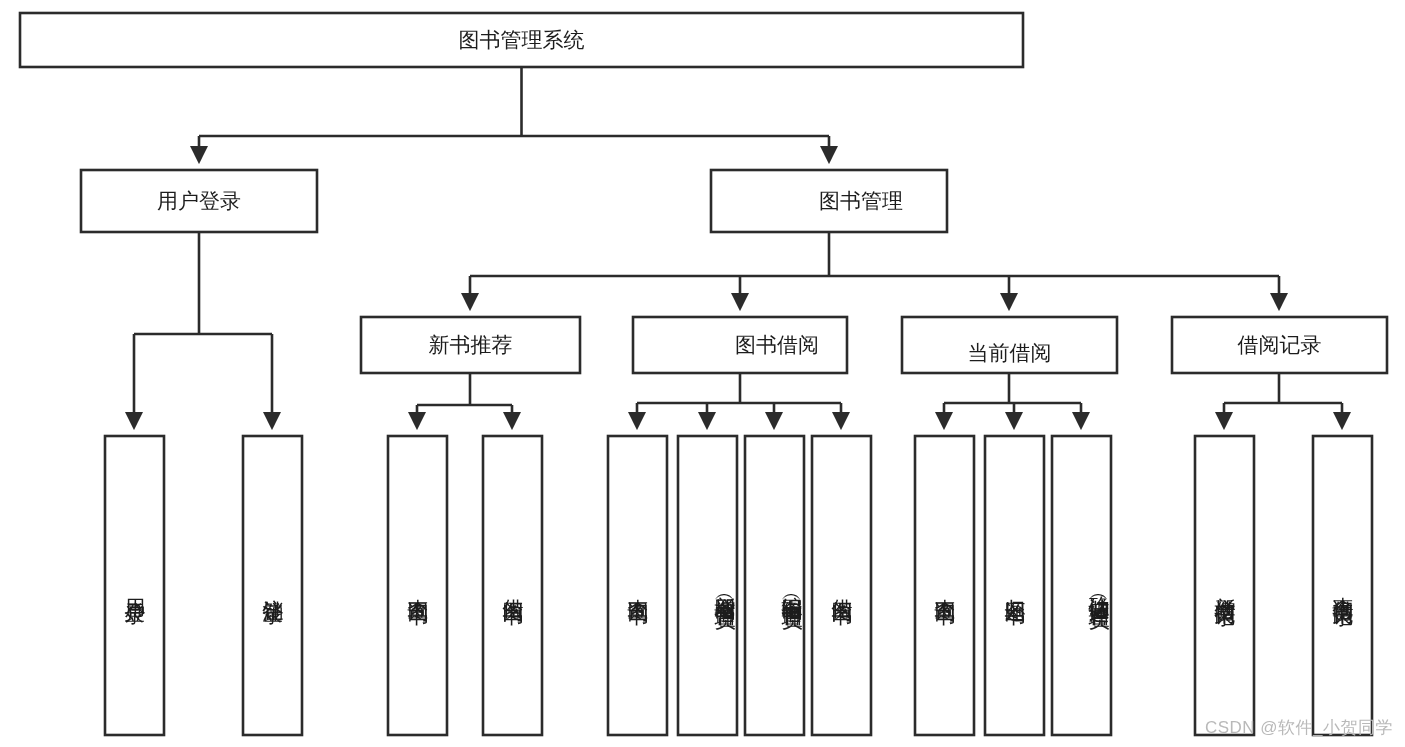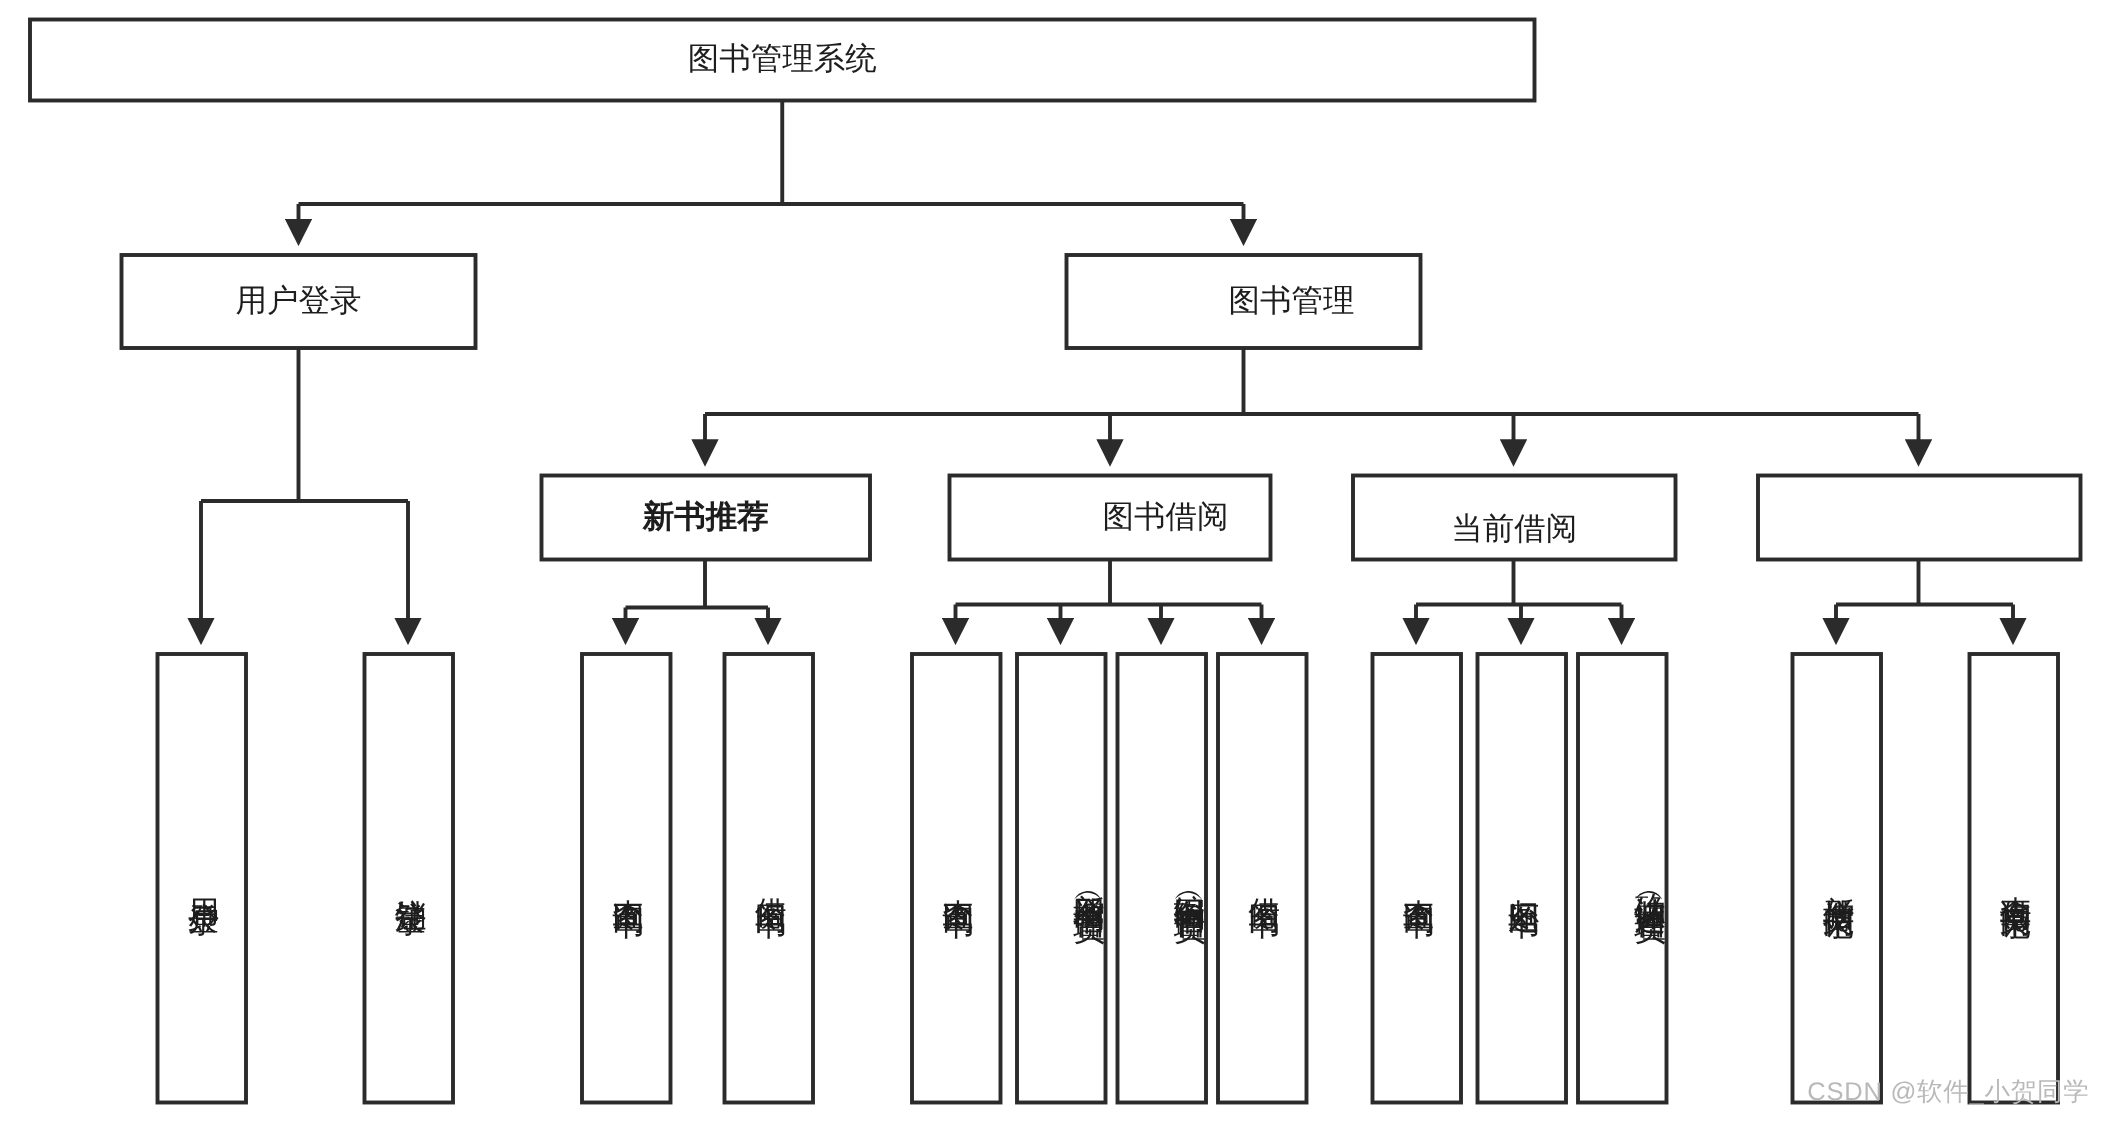--- a/index.html
+++ b/index.html
@@ -177,23 +177,24 @@
     <rect class="node-rect" x="1052" y="436" width="59" height="299"></rect>
     <rect class="node-rect" x="1195" y="436" width="59" height="299"></rect>
     <rect class="node-rect" x="1313" y="436" width="59" height="299"></rect>
   </svg>
 
   <div class="node-label horiz" style="left:20px; top:13px; width:1003px; height:54px;">图书管理系统</div>
 
   <div class="node-label horiz" style="left:81px; top:170px; width:236px; height:62px;">用户登录</div>
   <div class="node-label horiz" style="left:711px; top:170px; width:236px; height:62px;margin-left:32px;">图书管理</div>
 
-  <div class="node-label horiz" style="left:361px; top:317px; width:219px; height:56px;font-weight:bold;">新书推荐</div>
+  <div class="node-label horiz" style="left:361px; top:317px; width:219px; height:56px;">新书推荐</div>
   <div class="node-label horiz" style="left:633px; top:317px; width:256px; height:56px;padding-left:16px;">图书借阅</div>
   <div class="node-label horiz" style="left:902px; top:317px; width:215px; height:72px;">当前借阅</div>
+  <div class="node-label horiz" style="left:1172px; top:317px; width:215px; height:56px;">借阅记录</div>
 
   <div class="node-label vert mid" style="left:105px; top:436px; width:59px; height:299px;">用户登录</div>
   <div class="node-label vert mid" style="left:243px; top:436px; width:59px; height:299px;">注销登录</div>
   <div class="node-label vert mid" style="left:388px; top:436px; width:59px; height:299px;">查询图书</div>
   <div class="node-label vert mid" style="left:483px; top:436px; width:59px; height:299px;">借阅图书</div>
   <div class="node-label vert mid" style="left:608px; top:436px; width:59px; height:299px;">查询图书</div>
   <div class="node-label vert tall" style="left:678px; top:436px; width:59px; height:299px;">新增图书（管理员）</div>
   <div class="node-label vert tall" style="left:745px; top:436px; width:59px; height:299px;">编辑图书（管理员）</div>
   <div class="node-label vert mid" style="left:812px; top:436px; width:59px; height:299px;">借阅图书</div>
   <div class="node-label vert mid" style="left:915px; top:436px; width:59px; height:299px;">查询图书</div>

